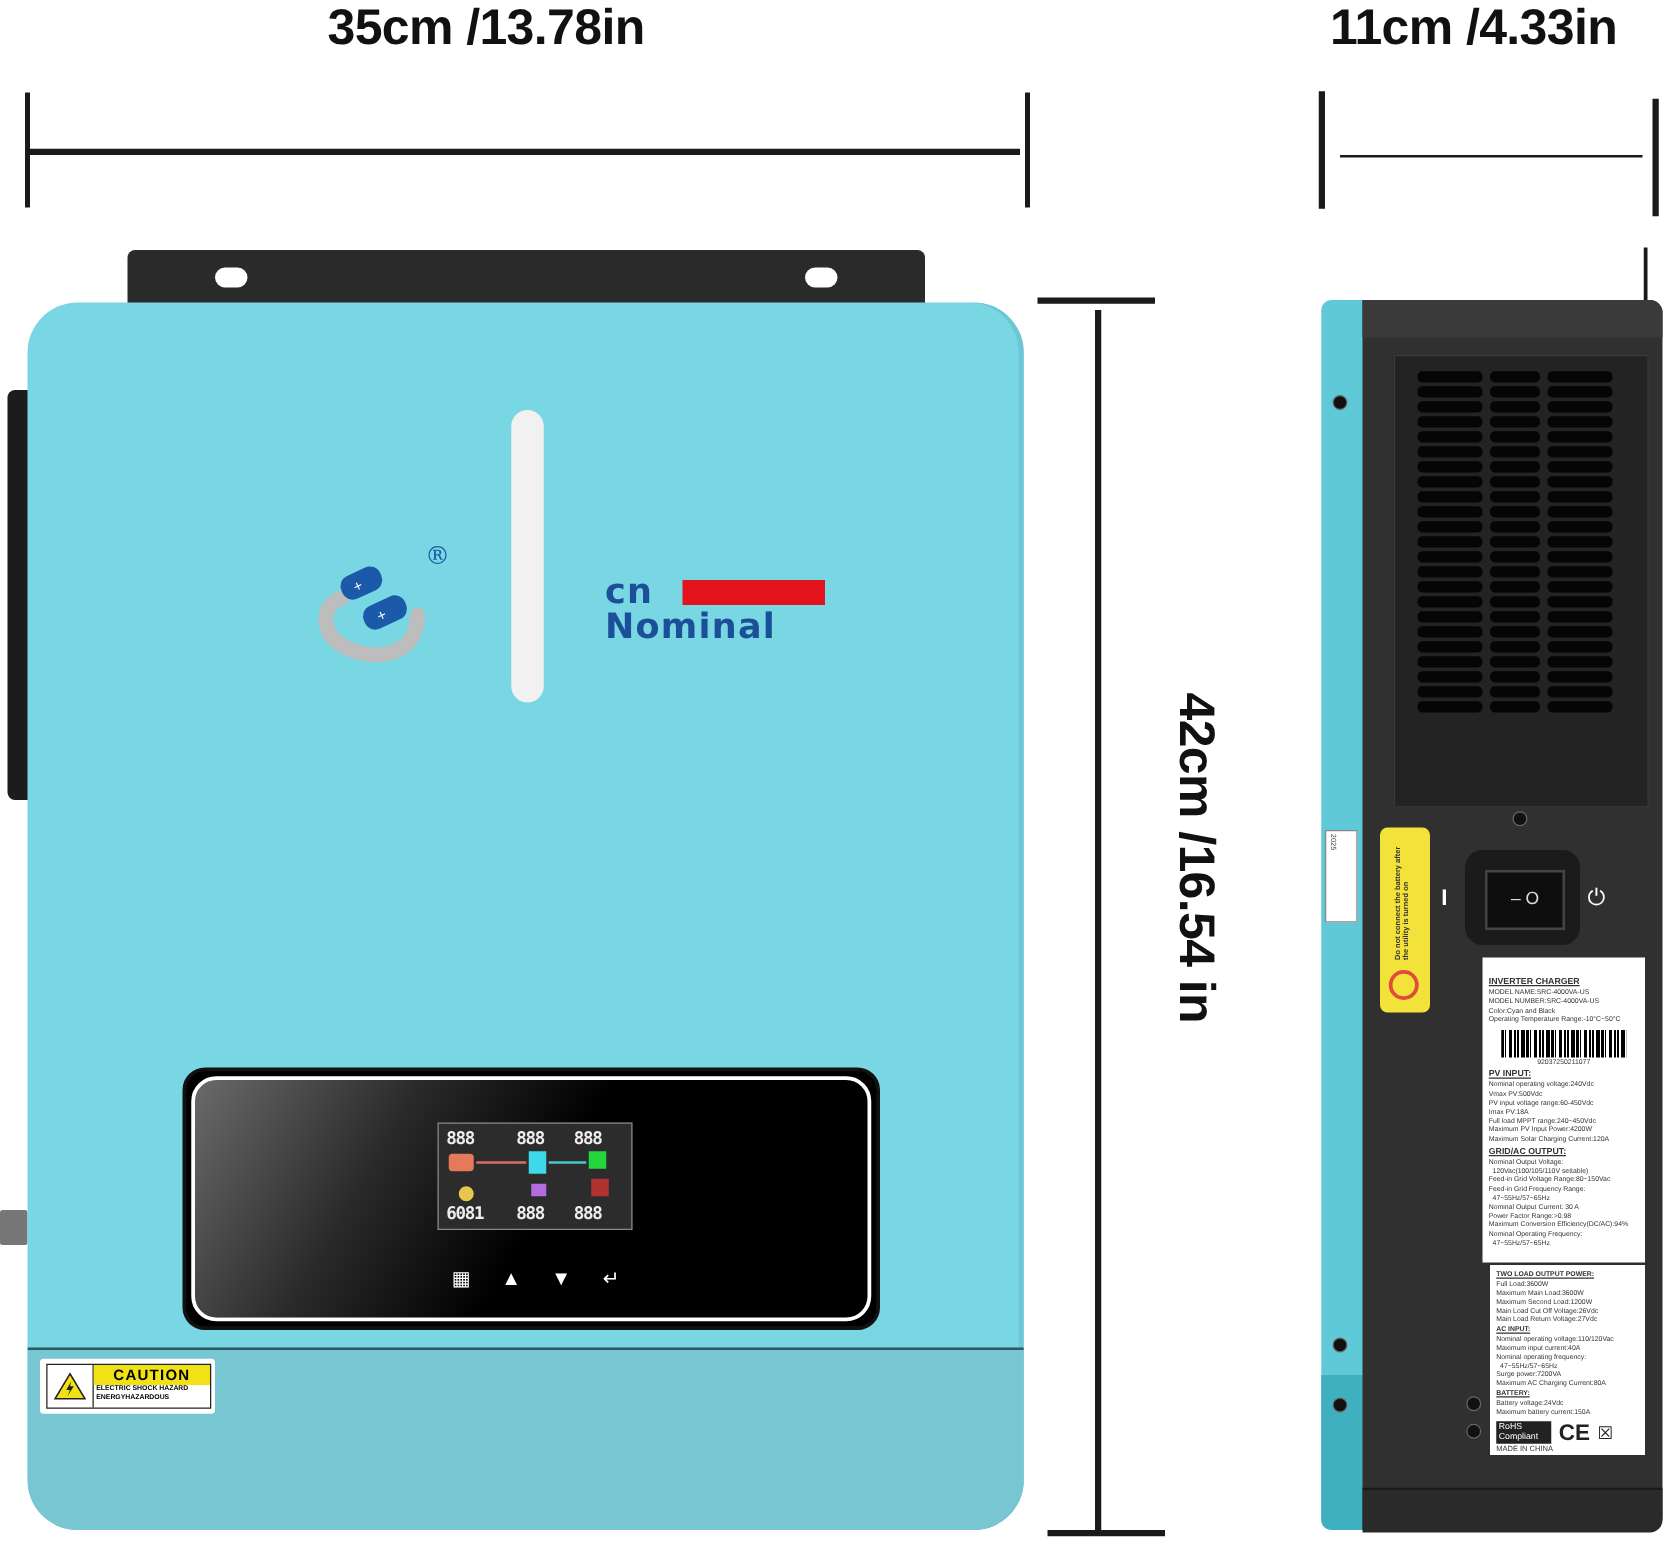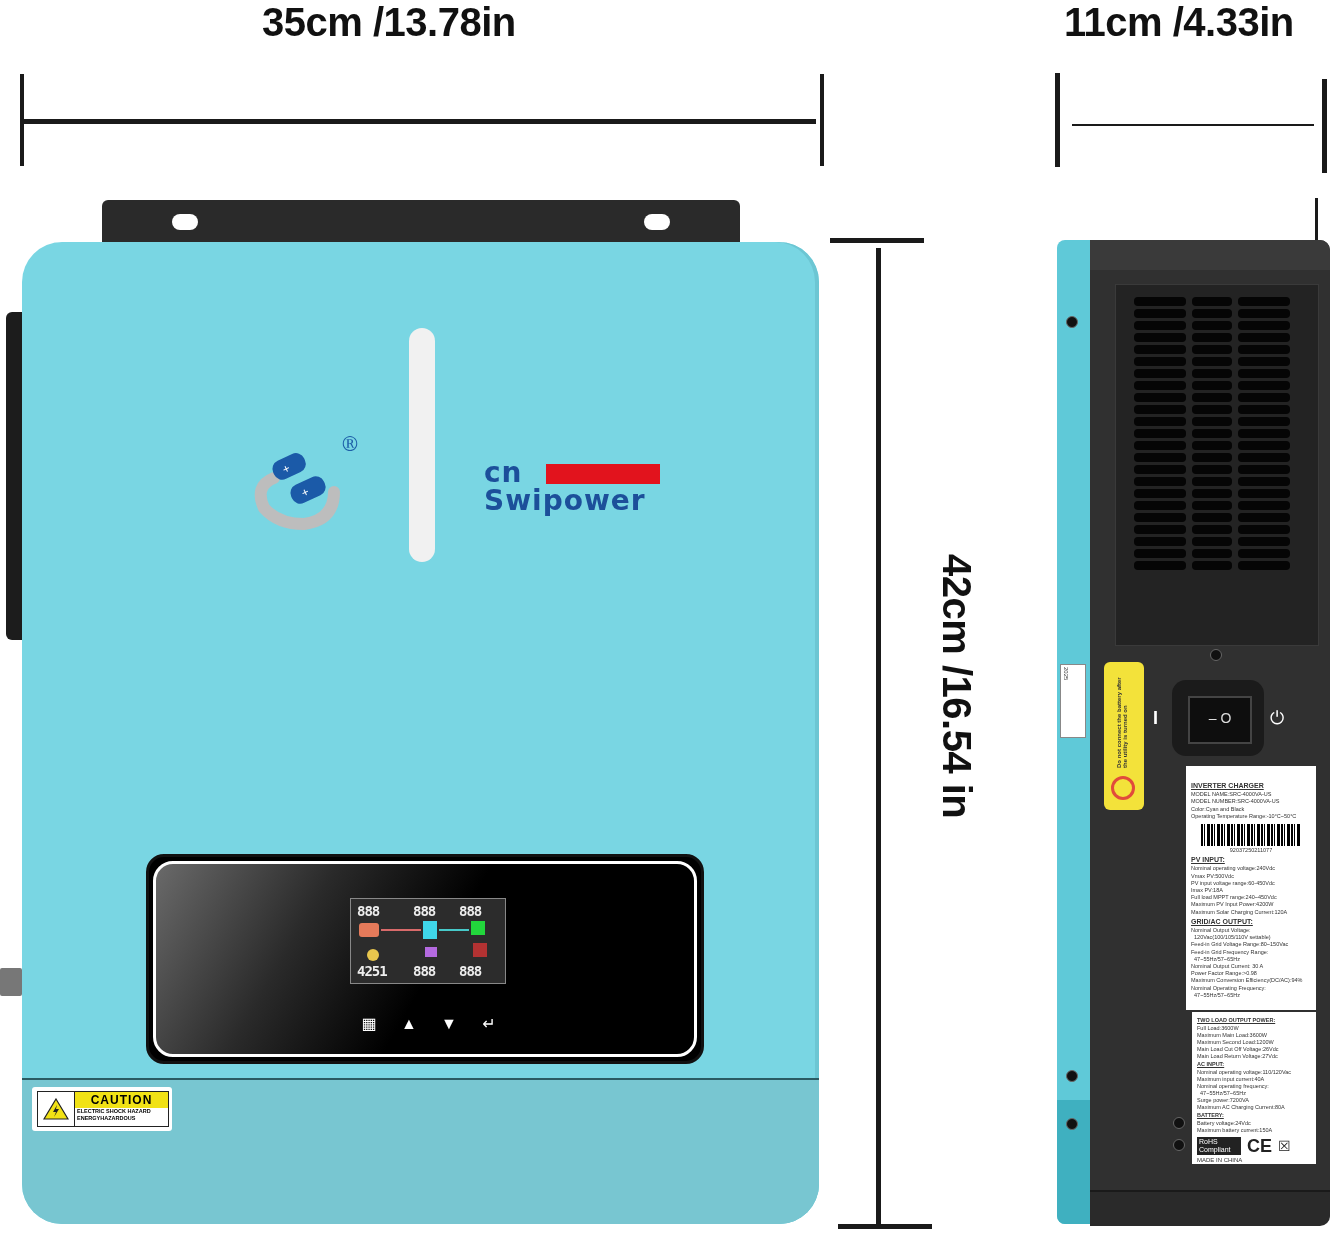--- a/index.html
+++ b/index.html
@@ -86,37 +86,37 @@
         <text x="30" y="33" fill="#fff" font-size="12">+</text>
       </g>
     <g transform="rotate(-25 56 52)">
         <rect x="38" y="42" width="36" height="20" rx="9" fill="#1b5aa8"></rect>
         <text x="49" y="57" fill="#fff" font-size="12">+</text>
       </g>
   </svg>
   <div class="abs reg">®</div>
   <div class="abs brand1">cn</div>
   <div class="abs redbar"></div>
-  <div class="abs brand2">Swipower</div>
+  <div class="abs brand2">Nominal</div>
 
   <div class="abs panel">
     <div class="panel-inner">
       <div class="abs lcd">
         <span class="abs seg" style="left:6px;top:4px;">888</span>
         <span class="abs seg" style="left:62px;top:4px;">888</span>
         <span class="abs seg" style="left:108px;top:4px;">888</span>
         <div class="abs" style="left:8px;top:24px;width:20px;height:14px;background:#e57a5a;border-radius:3px;"></div>
         <div class="abs" style="left:30px;top:30px;width:40px;height:2px;background:#d86a6a;"></div>
         <div class="abs" style="left:72px;top:22px;width:14px;height:18px;background:#3fd7ea;"></div>
         <div class="abs" style="left:88px;top:30px;width:30px;height:2px;background:#47c9c9;"></div>
         <div class="abs" style="left:120px;top:22px;width:14px;height:14px;background:#22d63c;"></div>
         <div class="abs" style="left:16px;top:50px;width:12px;height:12px;background:#e8c64d;border-radius:50%;"></div>
         <div class="abs" style="left:74px;top:48px;width:12px;height:10px;background:#b46ae0;"></div>
         <div class="abs" style="left:122px;top:44px;width:14px;height:14px;background:#b23232;"></div>
-        <span class="abs seg" style="left:6px;top:64px;">4251</span>
+        <span class="abs seg" style="left:6px;top:64px;">6081</span>
         <span class="abs seg" style="left:62px;top:64px;">888</span>
         <span class="abs seg" style="left:108px;top:64px;">888</span>
       </div>
       <div class="abs btns">
         <span class="btn">▦</span>
         <span class="btn">▲</span>
         <span class="btn">▼</span>
         <span class="btn">↵</span>
       </div>
     </div>

